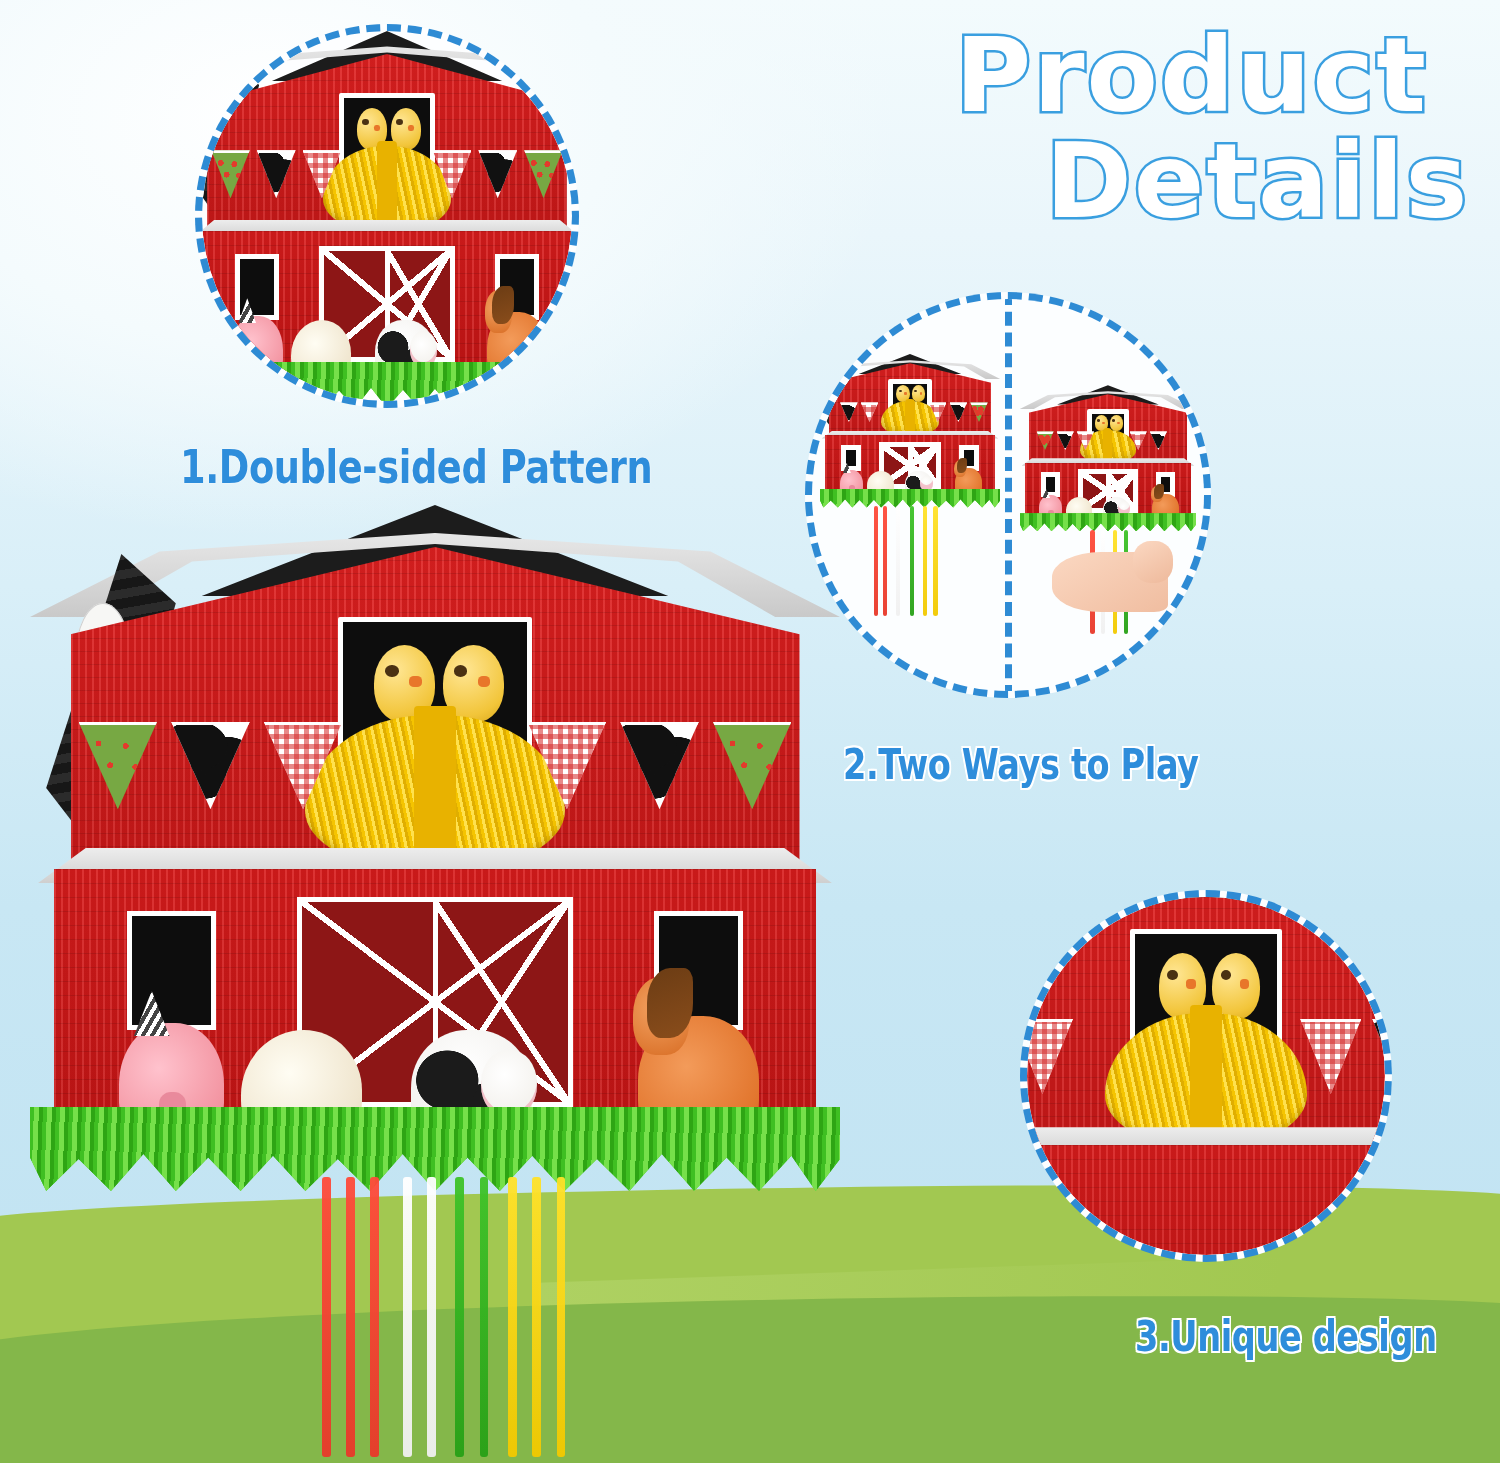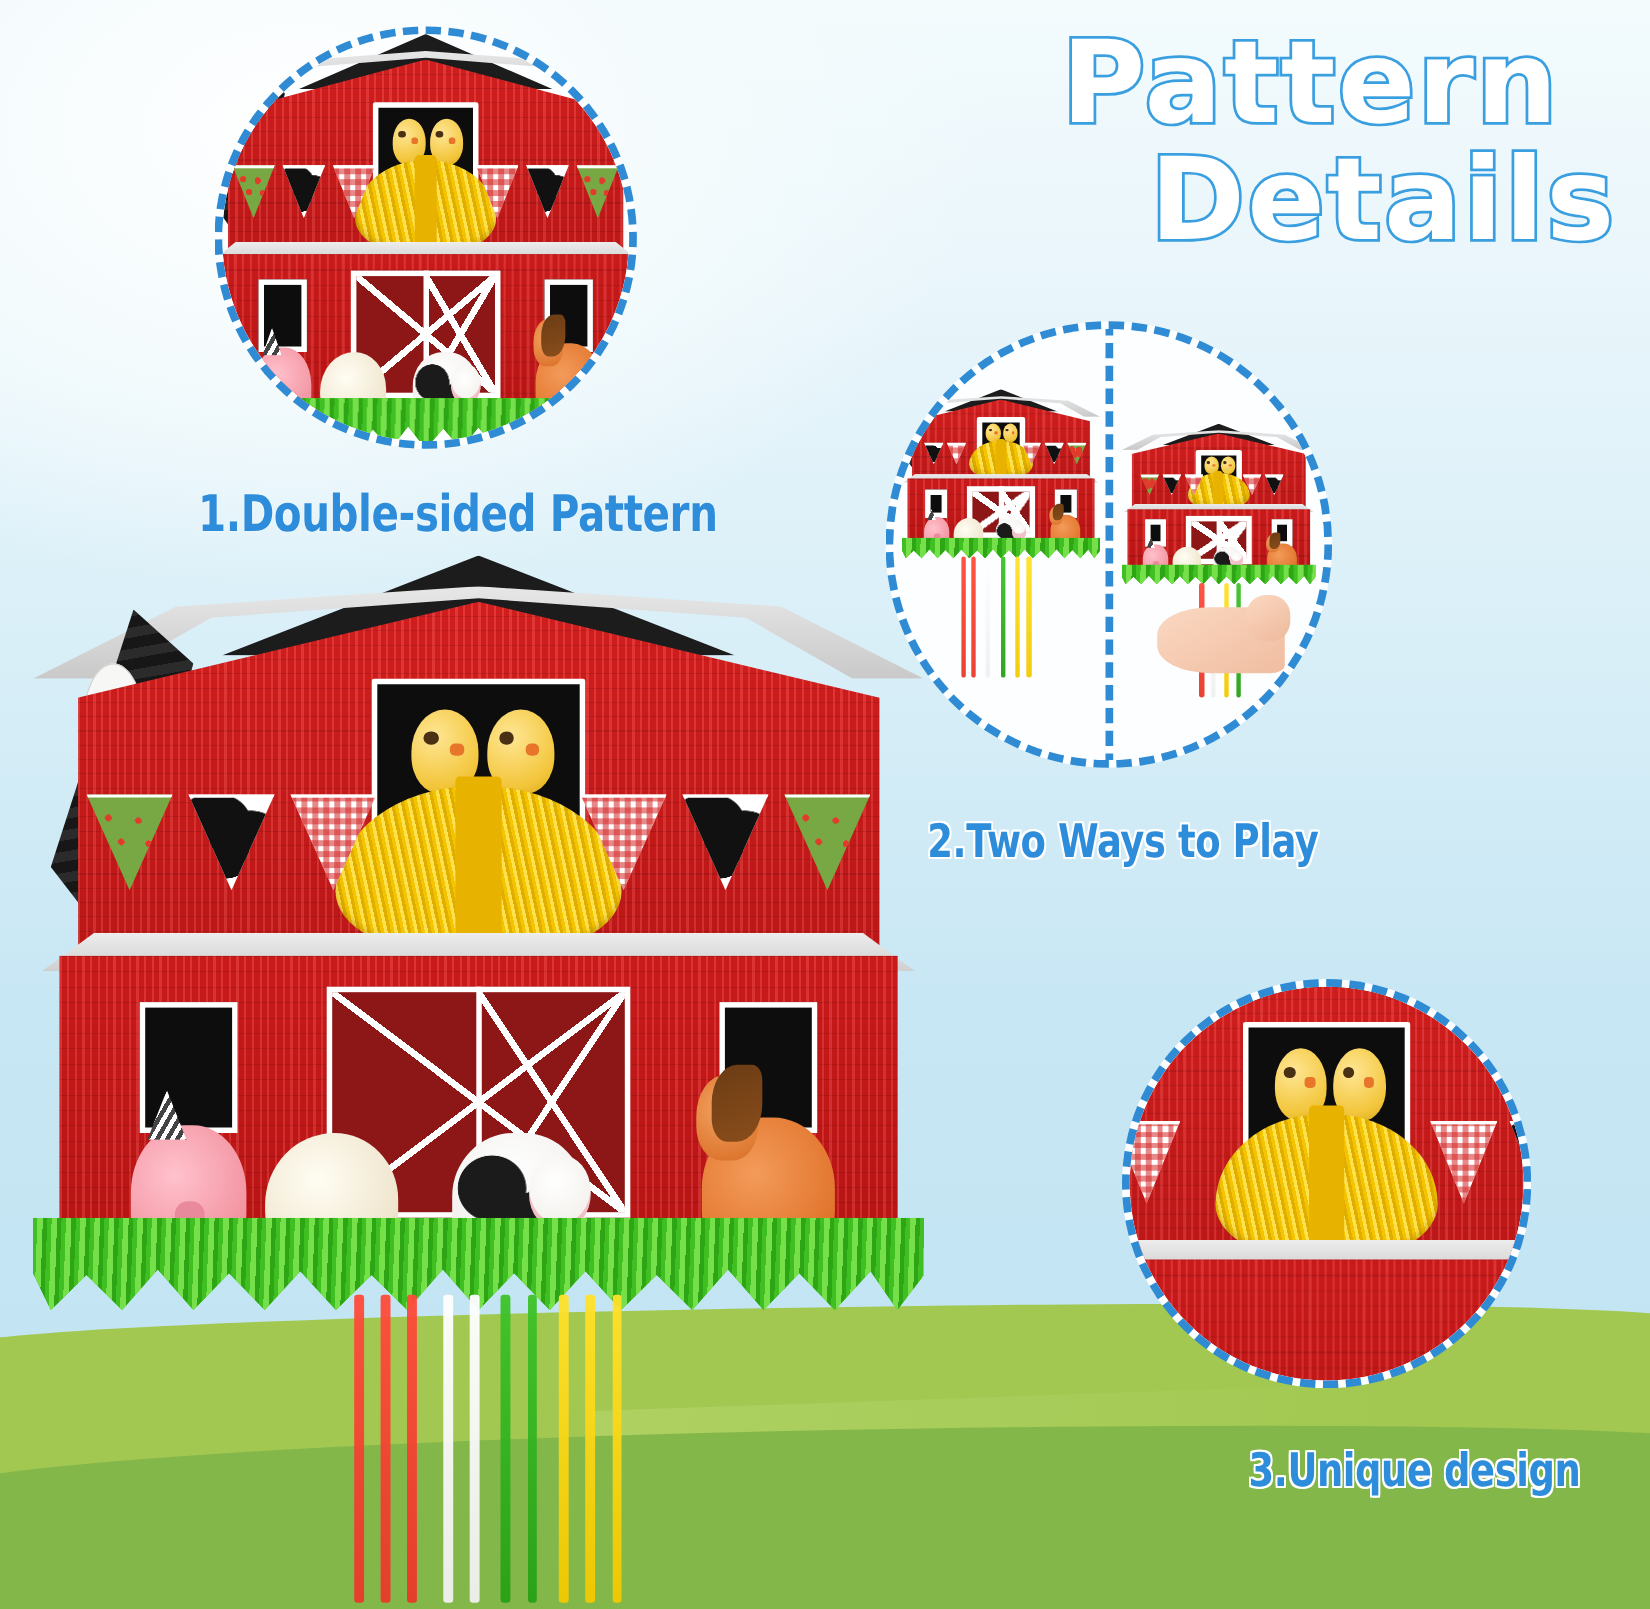--- a/index.html
+++ b/index.html
@@ -296,21 +296,21 @@
 <body>
 
 <div class="stage">
 
   <div class="sky"></div>
   <div class="grass-back"></div>
   <div class="grass-sheen"></div>
   <div class="grass-front"></div>
 
   <div class="title-block">
-    <div class="title-line l1">Pattern</div>
+    <div class="title-line l1">Product</div>
     <div class="title-line l2">Details</div>
   </div>
 
   <div class="circle circ1">
     <div class="clip">
       <div class="barn" style="left:-4%;top:0%;width:108%;height:104%;">
         <div class="roof-shadow"></div>
         <div class="roof-band"></div>
         <div class="roof-flank"></div>
         <div class="gable"></div>

